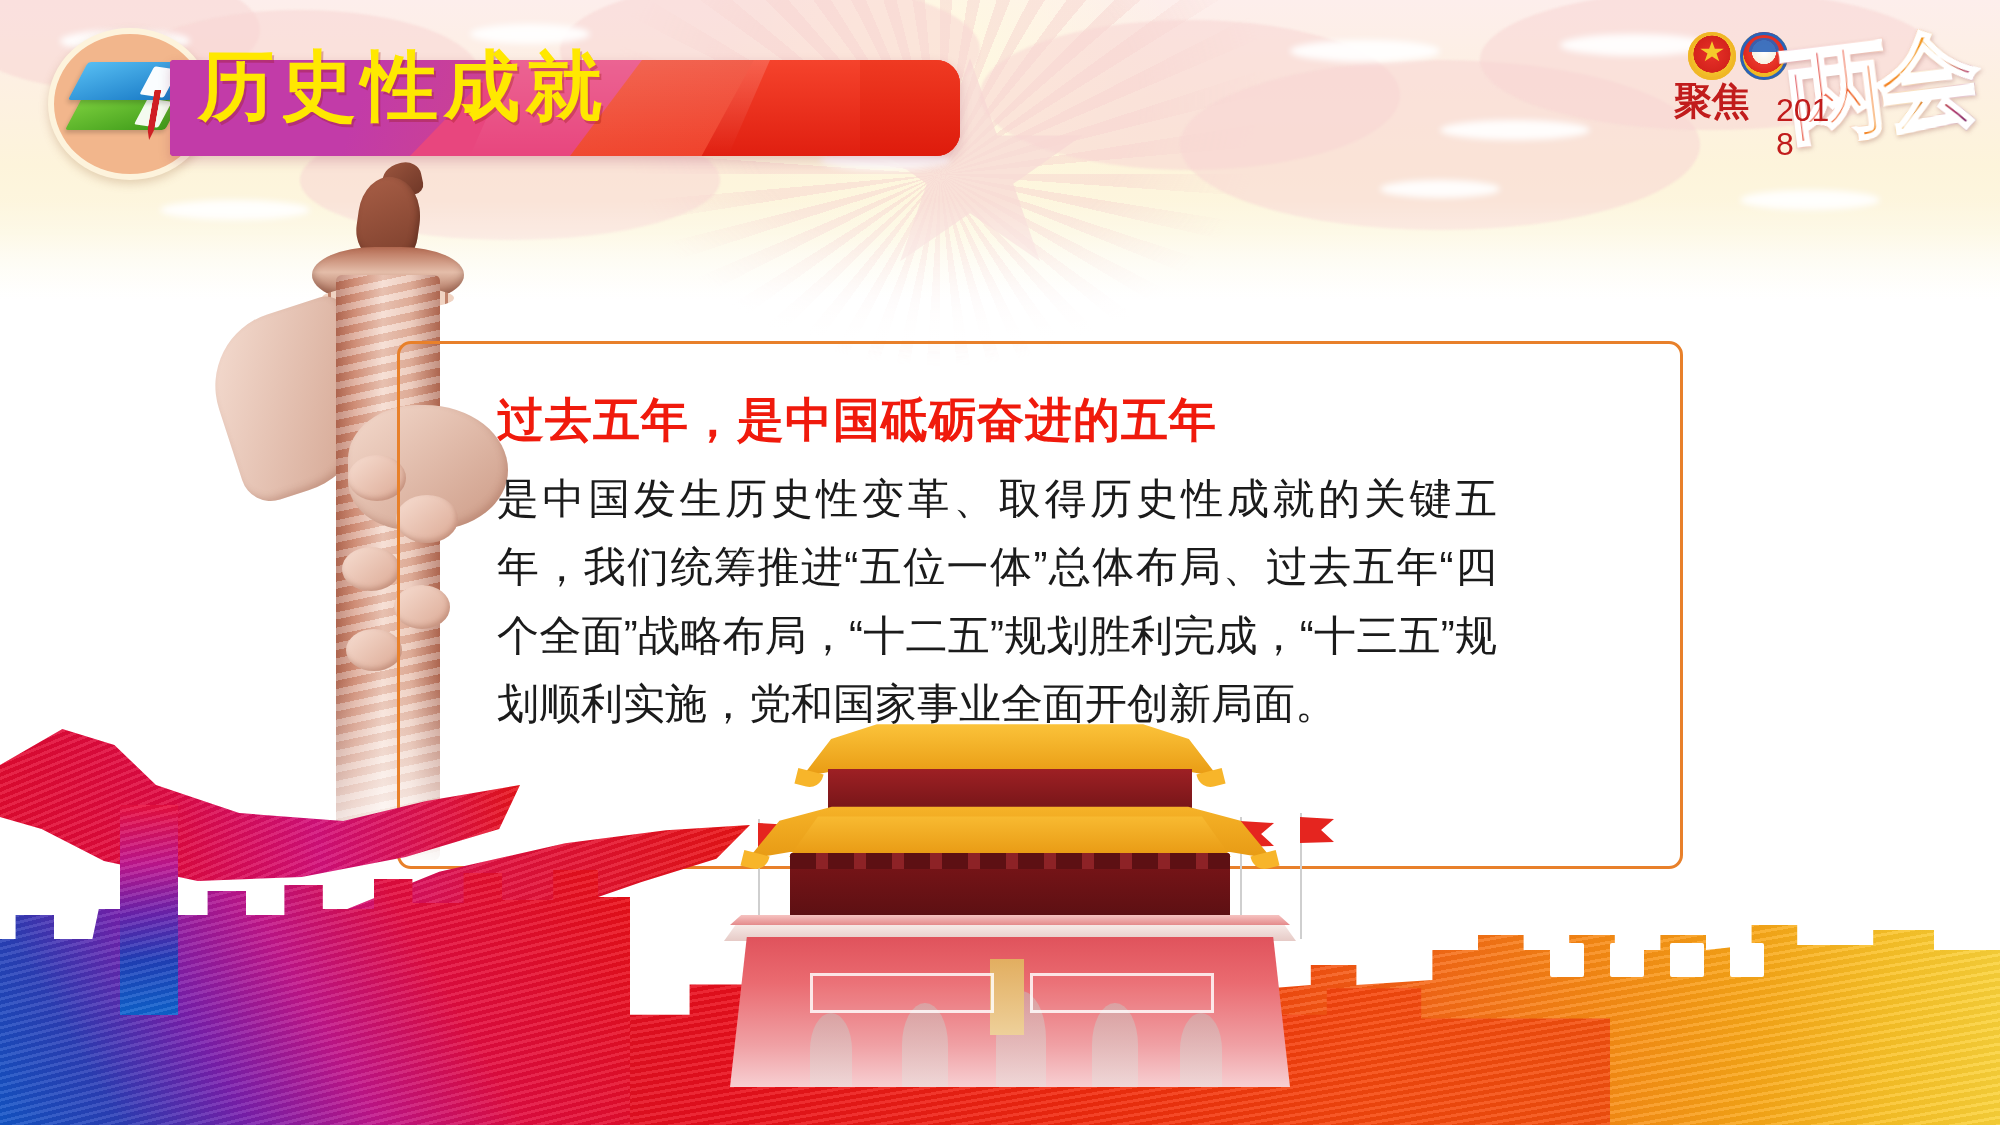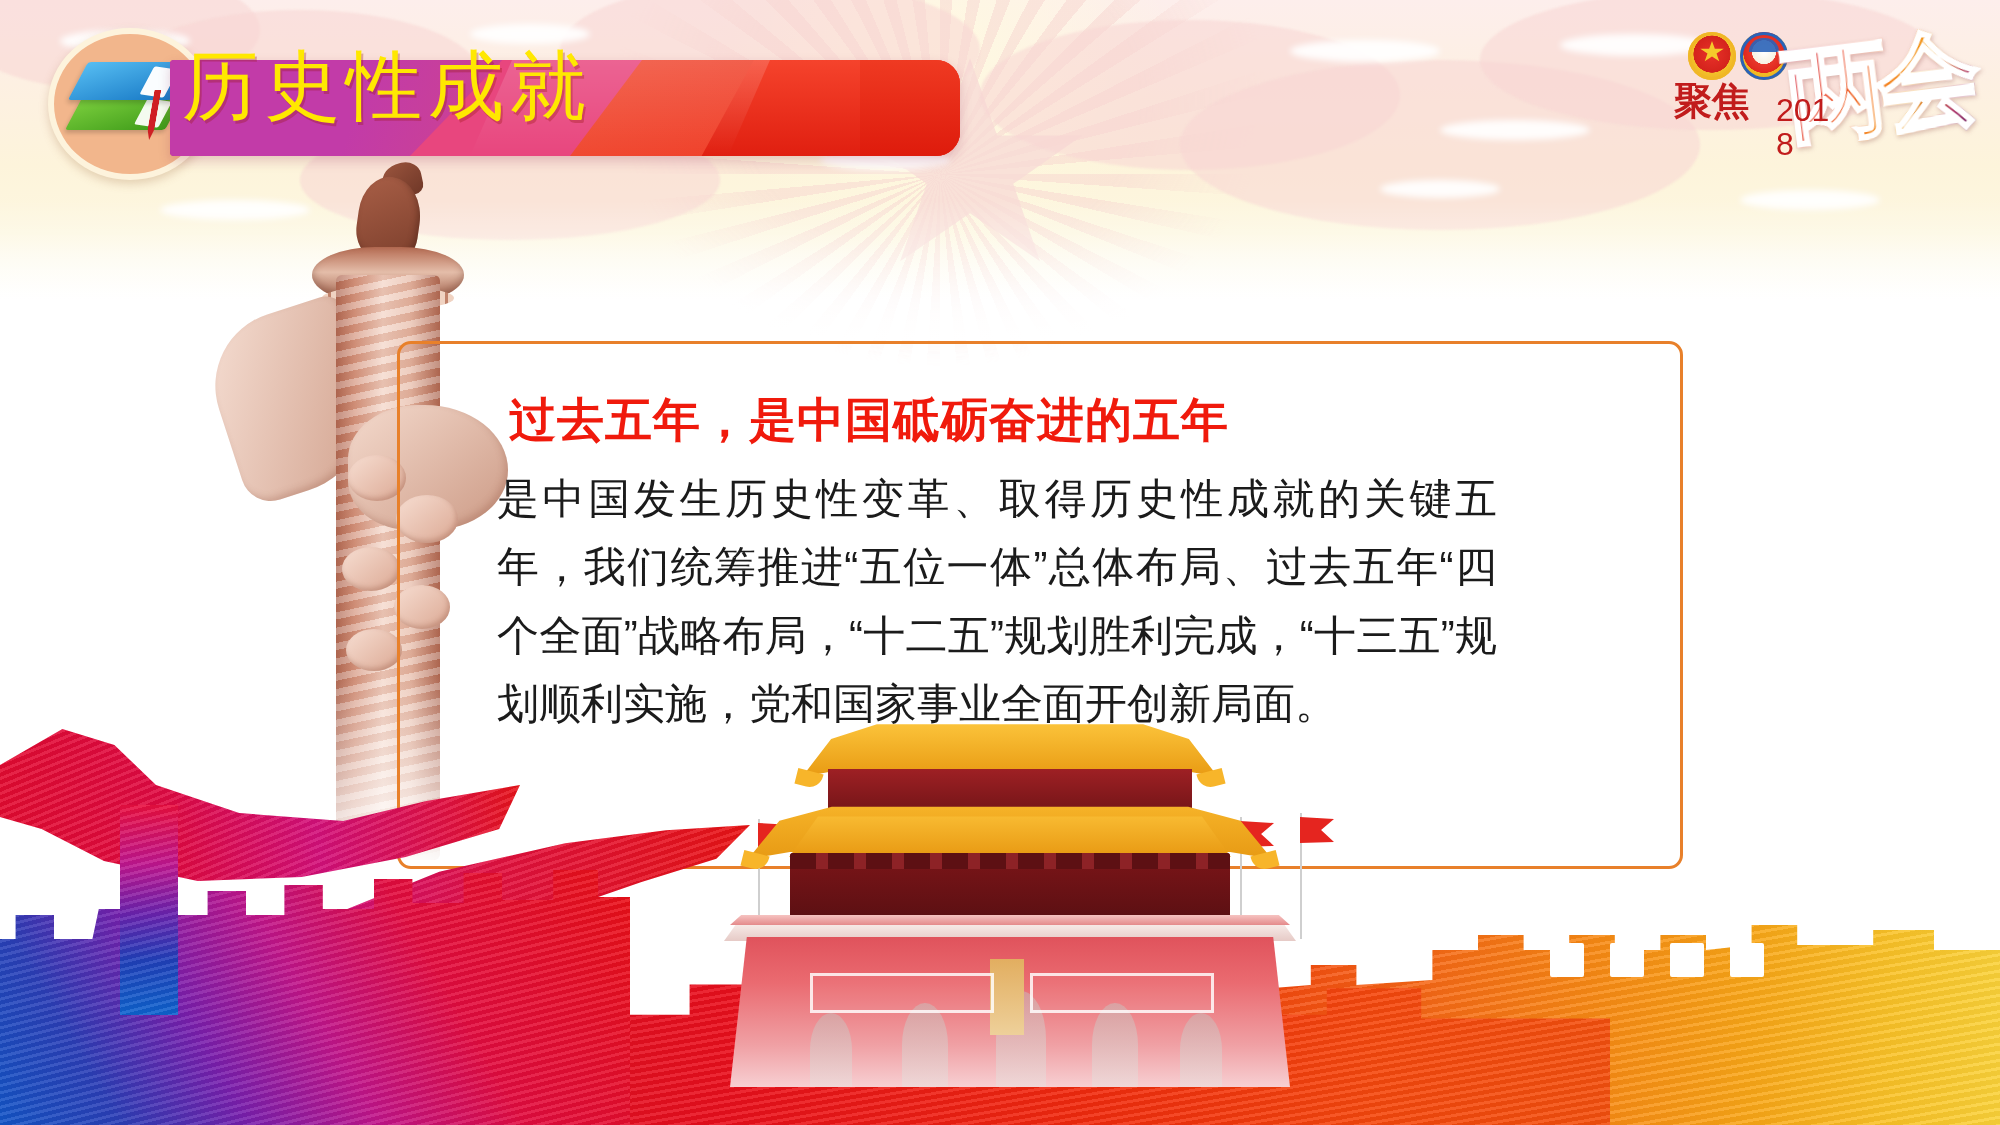--- a/index.html
+++ b/index.html
@@ -98,22 +98,22 @@
   .f3{left:240px;width:330px;background:#e8467e;
       clip-path:polygon(28% 0,100% 0,82% 100%,0 100%);}
   .f4{left:400px;width:400px;background:linear-gradient(100deg,#f04a32,#ef3520);
       clip-path:polygon(18% 0,100% 0,100% 100%,0 100%);}
   .f5{left:520px;width:290px;background:linear-gradient(180deg,#f5432c,#e01f10);
       clip-path:polygon(22% 0,100% 0,100% 100%,4% 100%);}
   .f6{left:690px;width:110px;background:linear-gradient(180deg,#ef3a22,#de1b0c);}
   .f-hl{left:300px;width:300px;background:linear-gradient(180deg,rgba(255,255,255,.16),rgba(255,255,255,0));
       clip-path:polygon(14% 0,100% 0,86% 100%,0 100%);}
   .banner-title{
-    position:absolute;left:182px;top:48px;
-    font-size:76px;font-weight:normal;letter-spacing:6px;
+    position:absolute;left:198px;top:48px;
+    font-size:76px;font-weight:bold;letter-spacing:6px;
     color:#ffe800;line-height:1;
     text-shadow:2px 3px 0 rgba(150,20,10,.30);
     white-space:nowrap;z-index:5;
   }
 
   
   .logo-wrap{position:absolute;right:26px;top:22px;width:310px;height:160px;}
   .emb{position:absolute;border-radius:50%;}
   .emb-national{
     left:24px;top:10px;width:48px;height:48px;
@@ -214,21 +214,21 @@
   
   .card{
     position:absolute;left:397px;top:341px;width:1280px;height:522px;
     border:3px solid #e8802a;border-radius:14px;background:transparent;
   }
   .card-inner{
     position:absolute;left:497px;top:392px;width:1000px;
   }
   .card-head{
     font-size:47px;font-weight:bold;color:#f01a0c;
-    letter-spacing:1px;line-height:1.18;margin:0 0 18px 12px;white-space:nowrap;
+    letter-spacing:1px;line-height:1.18;margin:0 0 18px 0;white-space:nowrap;
   }
   .card-body{
     font-size:42px;color:#1b1b1b;line-height:1.62;margin:0;
     letter-spacing:0px;text-align:justify;
   }
 
   
   .bottom{position:absolute;left:0;bottom:0;width:2000px;height:420px;}
 
   

